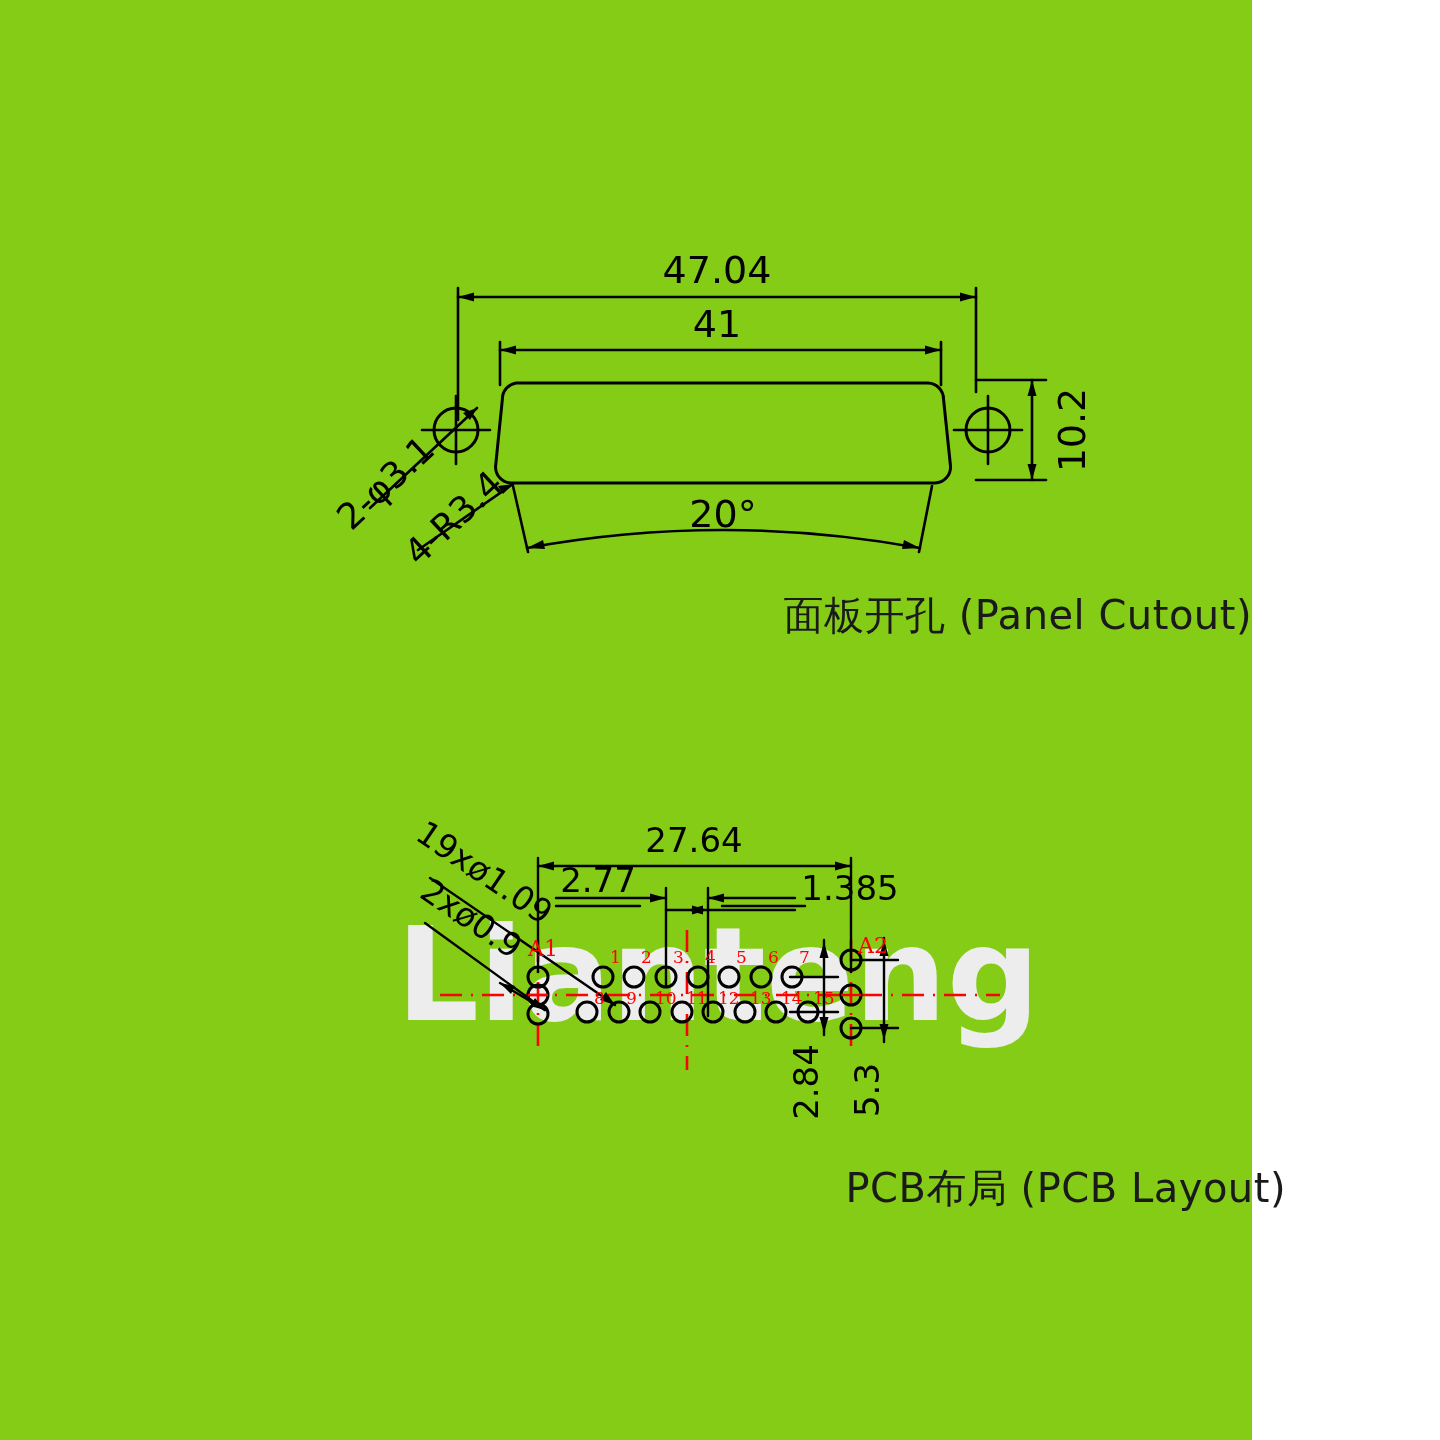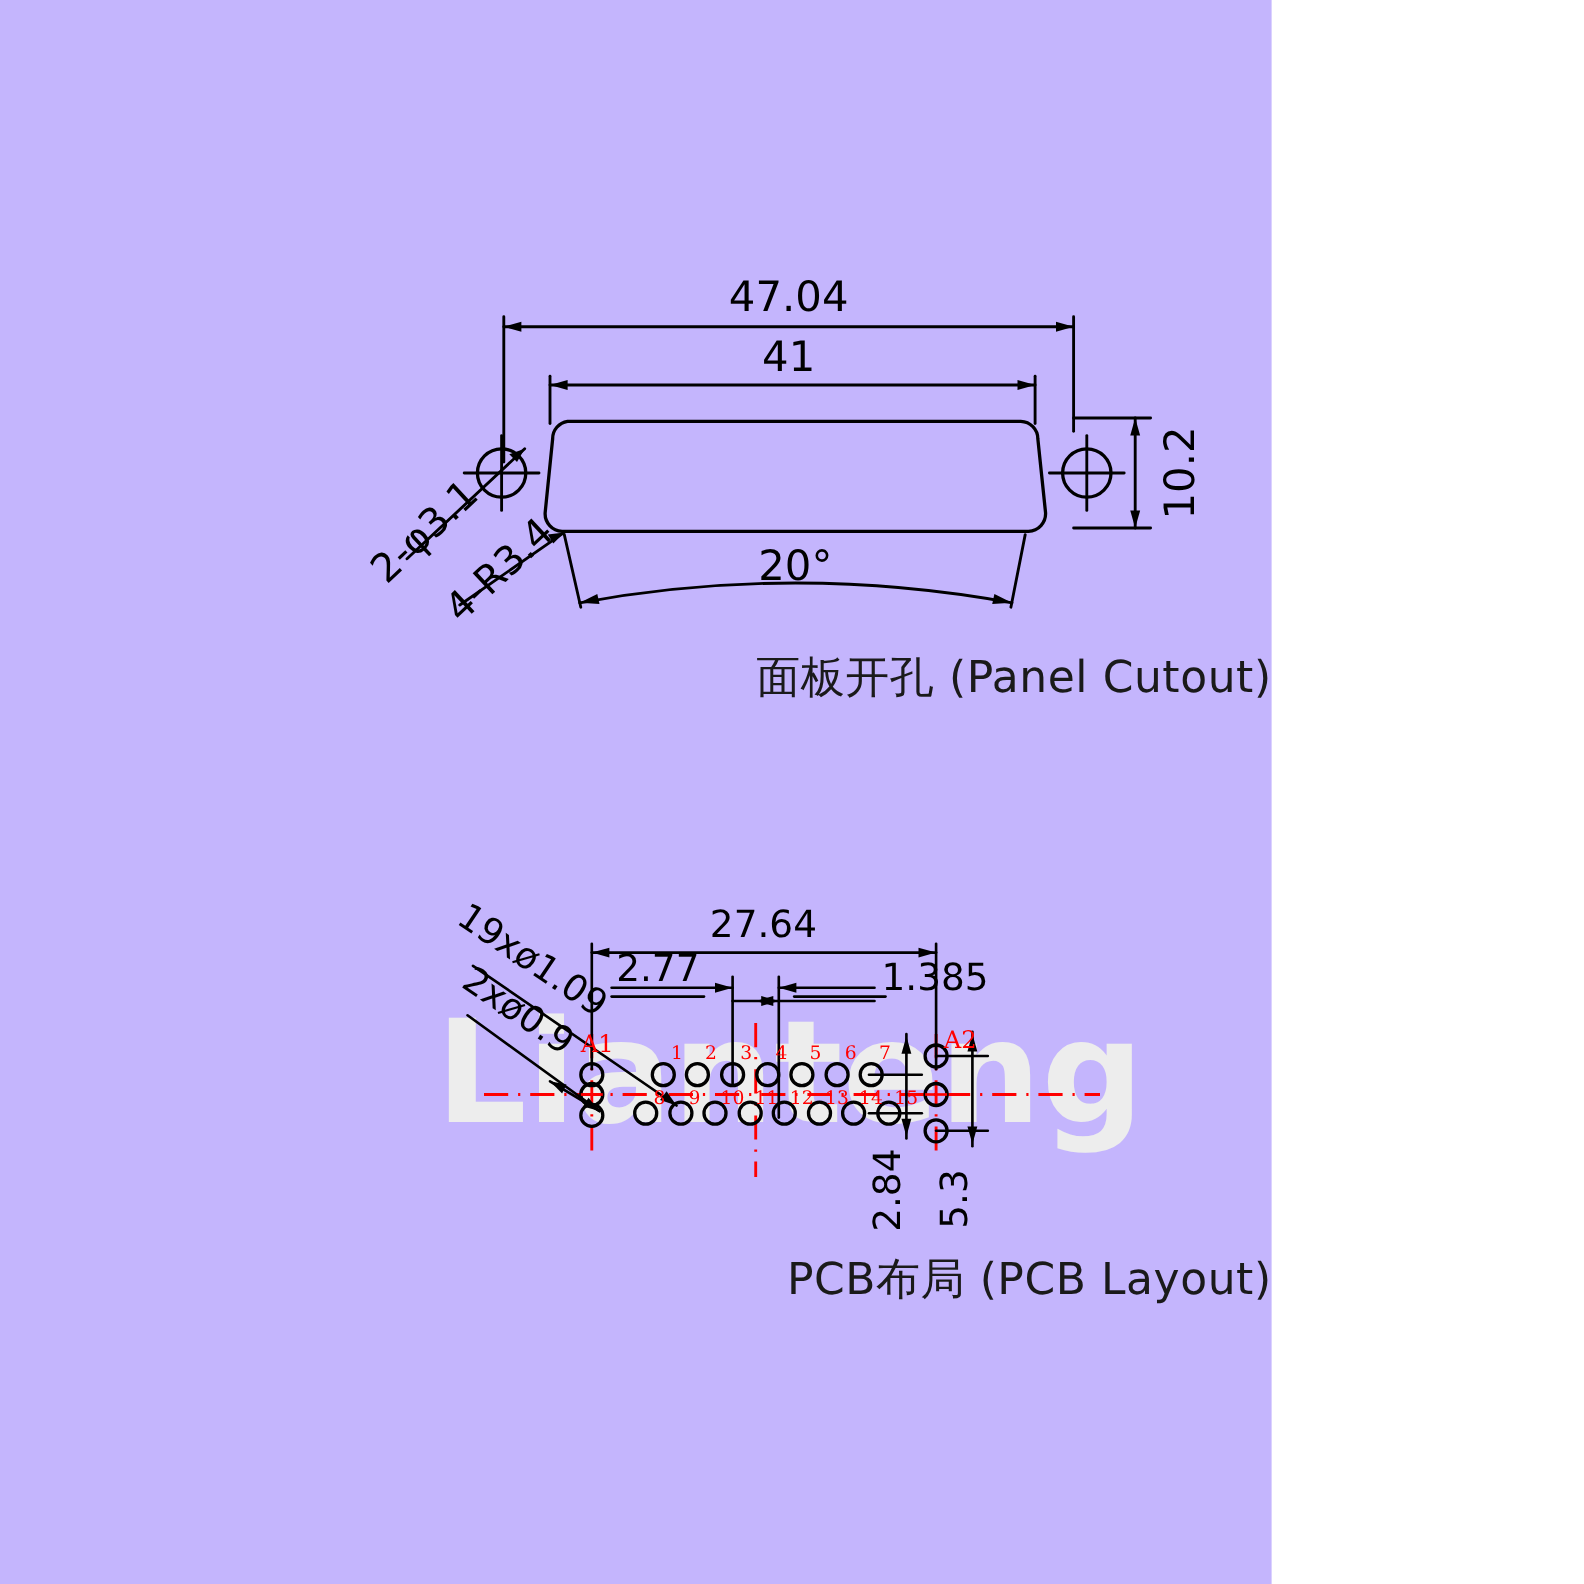--- a/index.html
+++ b/index.html
@@ -1,19 +1,19 @@
 <!DOCTYPE html>
 <html><head>
 <meta charset="utf-8">
 <title>D-Sub Connector Drawing</title>
 <style>
   html,body{margin:0;padding:0;background:#ffffff;}
   body{width:1440px;height:1440px;overflow:hidden;
        font-family:"DejaVu Sans","Liberation Sans",sans-serif;}
-  #stage{position:relative;width:1156px;height:1440px;background:#c4b5fd;}
+  #stage{position:relative;width:1252px;height:1440px;background:#84cc16;}
   svg{display:block;}
   .cap{position:absolute;width:100%;text-align:right;
        font-family:"DejaVu Sans","Liberation Sans",sans-serif;
        font-size:40px;color:#1a1a1a;letter-spacing:0.5px;white-space:nowrap;}
 </style>
 </head>
 <body>
 
 <div id="stage">
 
@@ -191,15 +191,15 @@
       <text x="626" y="184">9</text>
       <text x="655" y="184">10</text>
       <text x="686" y="184">11</text>
       <text x="718" y="184">12</text>
       <text x="750" y="184">13</text>
       <text x="781" y="184">14</text>
       <text x="813" y="184">15</text>
     </g>
   </svg>
 
-  <div class="cap" style="top:1135px;">PCB布局 (PCB Layout)</div>
+  <div class="cap" style="top:1161px;margin-left:34px;">PCB布局 (PCB Layout)</div>
 
 </div>
 
 </body></html>

